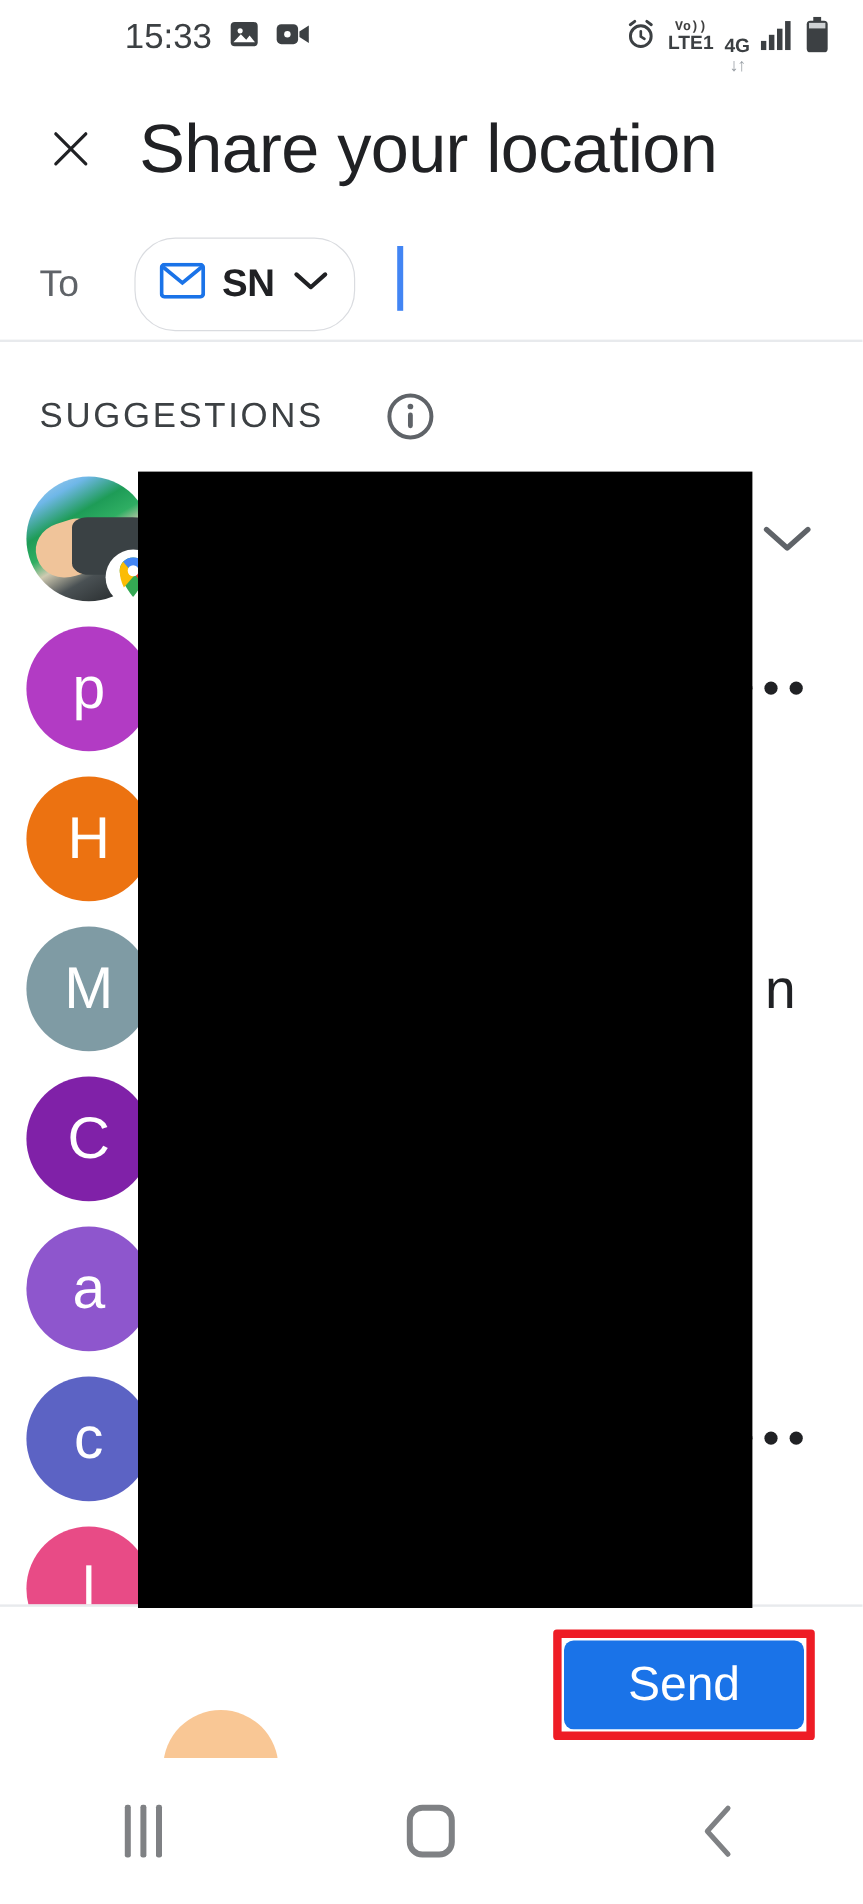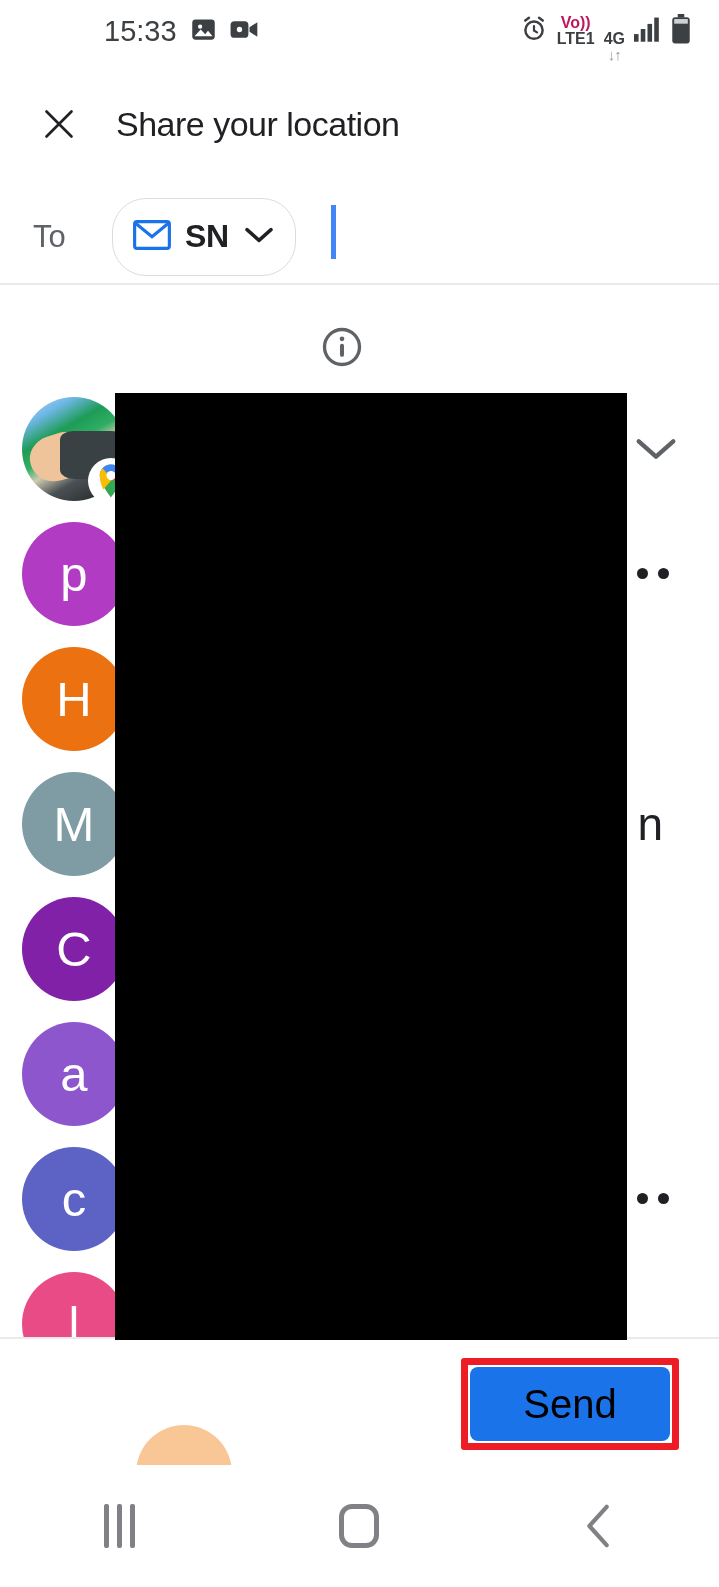--- a/index.html
+++ b/index.html
@@ -34,21 +34,21 @@
   }
   .status-right {
     position: absolute; right: 28px; top: 0; height: 62px;
     display: flex; align-items: center; gap: 9px;
   }
   .volte-block {
     display: flex; flex-direction: column;
     align-items: center; justify-content: center;
     line-height: 1.0;
   }
-  .volte-top { font-size: 16px; font-weight: 700; color: #be185d; }
+  .volte-top { font-size: 11px; font-weight: 700; color: #404040; font-family: Liberation Mono, monospace; }
   .volte-bot { font-size: 16px; font-weight: 700; color: #3c4043; }
   .net-block {
     display: flex; flex-direction: column;
     align-items: center; justify-content: center; line-height: 1.0; margin-top: 31px;
   }
   .net-top { font-size: 16px; font-weight: 700; color: #3c4043; }
   .net-bot { font-size: 15px; color: #9aa0a6; letter-spacing: -1px; }
 
   
   .header {
@@ -58,21 +58,21 @@
   }
   .close-btn {
     position: absolute; left: 36px; top: 50%;
     transform: translateY(-50%);
     width: 46px; height: 46px;
     display: flex; align-items: center; justify-content: center;
     cursor: pointer;
   }
   .page-title {
     position: absolute; left: 116px;
-    font-size: 34px; font-weight: 400;
+    font-size: 57px; font-weight: 400;
     color: #202124; letter-spacing: -0.5px;
     white-space: nowrap;
   }
 
   
   .to-row {
     position: absolute; top: 188px; left: 0;
     width: 719px; height: 97px;
     display: flex; align-items: center;
   }
@@ -217,21 +217,21 @@
     border: 7px solid #ee1c25;
     border-radius: 3px;
     z-index: 60;
   }
   .send-button {
     position: absolute;
     left: 470px; top: 1367px;
     width: 200px; height: 74px;
     background: #1a73e8;
     border: none; border-radius: 8px;
-    color: #000000;
+    color: #ffffff;
     font-size: 40px;
     font-family: "Liberation Sans", sans-serif;
     display: flex; align-items: center; justify-content: center;
     cursor: pointer;
     z-index: 61;
   }
 
   
   .nav-bar {
     position: absolute; bottom: 0; left: 0;
@@ -338,20 +338,21 @@
         <svg width="32" height="20" viewBox="0 0 24 14">
             <path d="M3 3 L12 11 L21 3" fill="none" stroke="#202124" stroke-width="2.6" stroke-linecap="round" stroke-linejoin="round"></path>
           </svg>
       </span>
     </div>
   </div>
   <div class="text-caret"></div>
   <div class="divider" style="top:283px;"></div>
 
   <div class="suggestions-head">
+    <span class="suggestions-label">SUGGESTIONS</span>
     <span class="info-icon">
       <svg width="42" height="42" viewBox="0 0 24 24">
         <circle cx="12" cy="12" r="10" fill="none" stroke="#5f6368" stroke-width="1.9"></circle>
         <circle cx="12" cy="7.3" r="1.35" fill="#5f6368"></circle>
         <rect x="10.85" y="10.2" width="2.3" height="7.4" rx="1.1" fill="#5f6368"></rect>
       </svg>
     </span>
   </div>
 
   <div class="suggestion-list">

